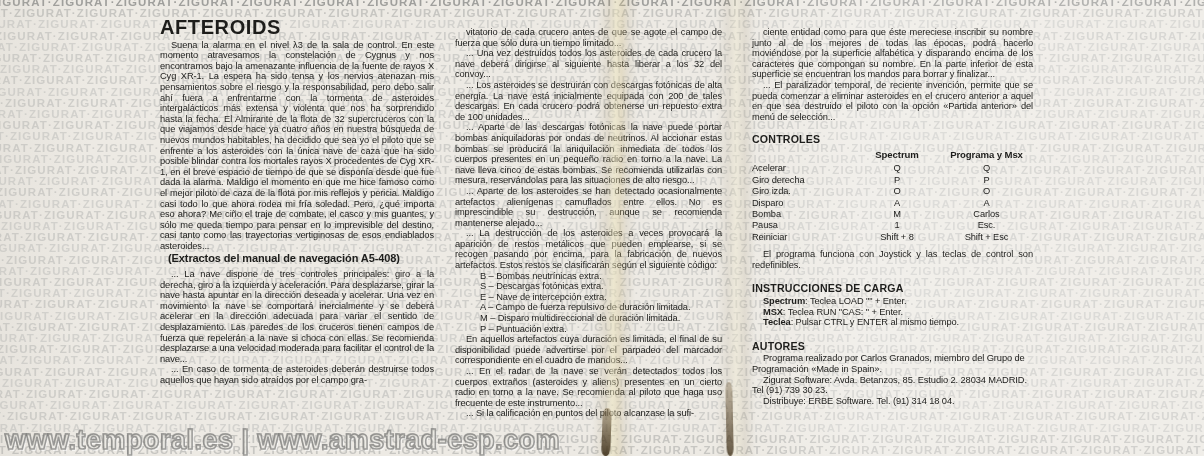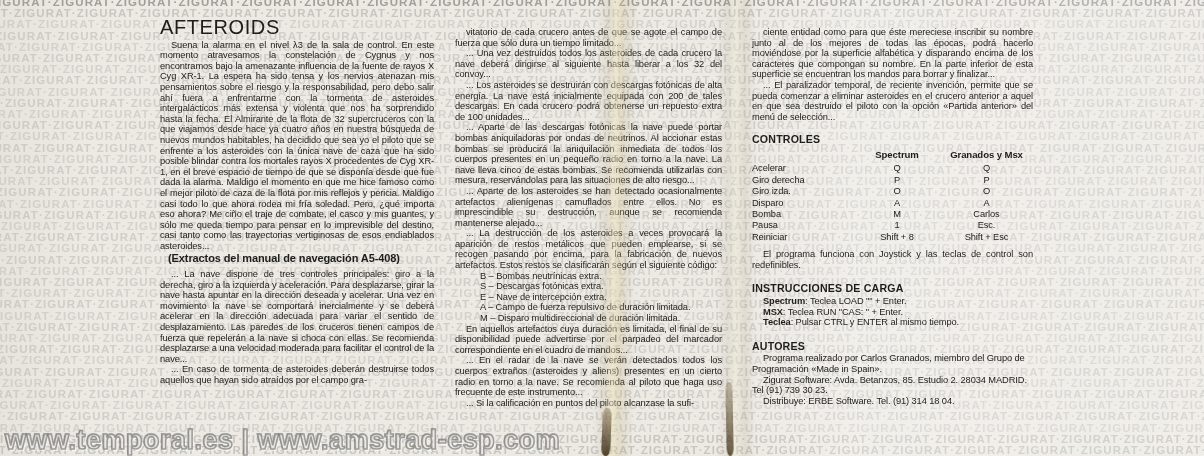--- a/index.html
+++ b/index.html
@@ -46,21 +46,21 @@
       rgba(120,105,70,0) 100%);}
   .creaseB-stain{position:absolute;left:726px;top:382px;width:7px;height:74px;pointer-events:none;
     background:linear-gradient(180deg, rgba(110,85,45,0.30), rgba(60,44,20,0.75));
     border-radius:40%/15%;filter:blur(0.7px);transform:rotate(-1.2deg);}
 
   
   .col{position:absolute;font-size:9.3px;line-height:10.6px;letter-spacing:-0.1px;}
   .col1{left:160px;top:22px;width:274px;}
   .col2{left:455px;top:27px;width:267px;}
   .col3{left:752px;top:27px;width:281px;}
-  h1.title{margin:0 0 7px 0;font-size:20px;letter-spacing:0.6px;font-weight:normal;}
+  h1.title{margin:0 0 7px 0;font-size:20px;letter-spacing:0.6px;font-weight:bold;}
   h2.sec{margin:9px 0 2px 0;font-size:10.6px;font-weight:bold;letter-spacing:0.2px;}
   h3.sub{margin:2px 0 5px 8px;font-size:11px;font-weight:bold;}
   .para{margin:0;text-indent:11px;text-align:justify;}
   .para + .para{margin-top:0px;}
   .code-line{padding-left:25px;text-align:left;}
   
   .ctable{margin-top:4px;}
   .ctable .trow{display:grid;grid-template-columns:102px 86px 93px;line-height:11.4px;}
   .ctable .trow .c2,.ctable .trow .c3{text-align:center;}
   .ctable .thead{font-weight:bold;font-size:9.6px;margin-bottom:3px;}
@@ -148,40 +148,41 @@
         <p class="para">... Aparte de las descargas fotónicas la nave puede portar bombas aniquiladoras por ondas de neutrinos. Al accionar estas bombas se producirá la aniquilación inmediata de todos los cuerpos presentes en un pequeño radio en torno a la nave. La nave lleva cinco de estas bombas. Se recomienda utilizarlas con mesura, reservándolas para las situaciones de alto riesgo...</p>
         <p class="para">... Aparte de los asteroides se han detectado ocasionalmente artefactos alienígenas camuflados entre ellos. No es imprescindible su destrucción, aunque se recomienda mantenerse alejado...</p>
         <p class="para">... La destrucción de los asteroides a veces provocará la aparición de restos metálicos que pueden emplearse, si se recogen pasando por encima, para la fabricación de nuevos artefactos. Estos restos se clasificarán según el siguiente código:</p>
       </div>
     <div id="codelist">
         <div class="code-line">B – Bombas neutrínicas extra.</div>
         <div class="code-line">S – Descargas fotónicas extra.</div>
         <div class="code-line">E – Nave de intercepción extra.</div>
         <div class="code-line">A – Campo de fuerza repulsivo de duración limitada.</div>
         <div class="code-line">M – Disparo multidireccional de duración limitada.</div>
+        <div class="code-line">P – Puntuación extra.</div>
       </div>
     <div id="col2b">
         <p class="para">En aquellos artefactos cuya duración es limitada, el final de su disponibilidad puede advertirse por el parpadeo del marcador correspondiente en el cuadro de mandos...</p>
         <p class="para">... En el radar de la nave se verán detectados todos los cuerpos extraños (asteroides y aliens) presentes en un cierto radio en torno a la nave. Se recomienda al piloto que haga uso frecuente de este instrumento...</p>
         <p class="para">... Si la calificación en puntos del piloto alcanzase la sufi-</p>
       </div>
   </div>
 
   <div class="col col3">
     <div id="col3a">
         <p class="para">ciente entidad como para que éste mereciese inscribir su nombre junto al de los mejores de todas las épocas, podrá hacerlo moviéndose por la superficie alfabética y disparando encima de los caracteres que compongan su nombre. En la parte inferior de esta superficie se encuentran los mandos para borrar y finalizar...</p>
         <p class="para">... El paralizador temporal, de reciente invención, permite que se pueda comenzar a eliminar asteroides en el crucero anterior a aquel en que sea destruido el piloto con la opción «Partida anterior» del menú de selección...</p>
       </div>
 
     <h2 class="sec" style="margin-top:12px">CONTROLES</h2>
     <div class="ctable" id="ctable">
         <div class="trow thead">
           <div class="c1"></div>
           <div class="c2">Spectrum</div>
-          <div class="c3">Granados y Msx</div>
+          <div class="c3">Programa y Msx</div>
         </div>
         <div class="trow">
           <div class="c1">Acelerar</div>
           <div class="c2">Q</div>
           <div class="c3">Q</div>
         </div>
         <div class="trow">
           <div class="c1">Giro derecha</div>
           <div class="c2">P</div>
           <div class="c3">P</div>

